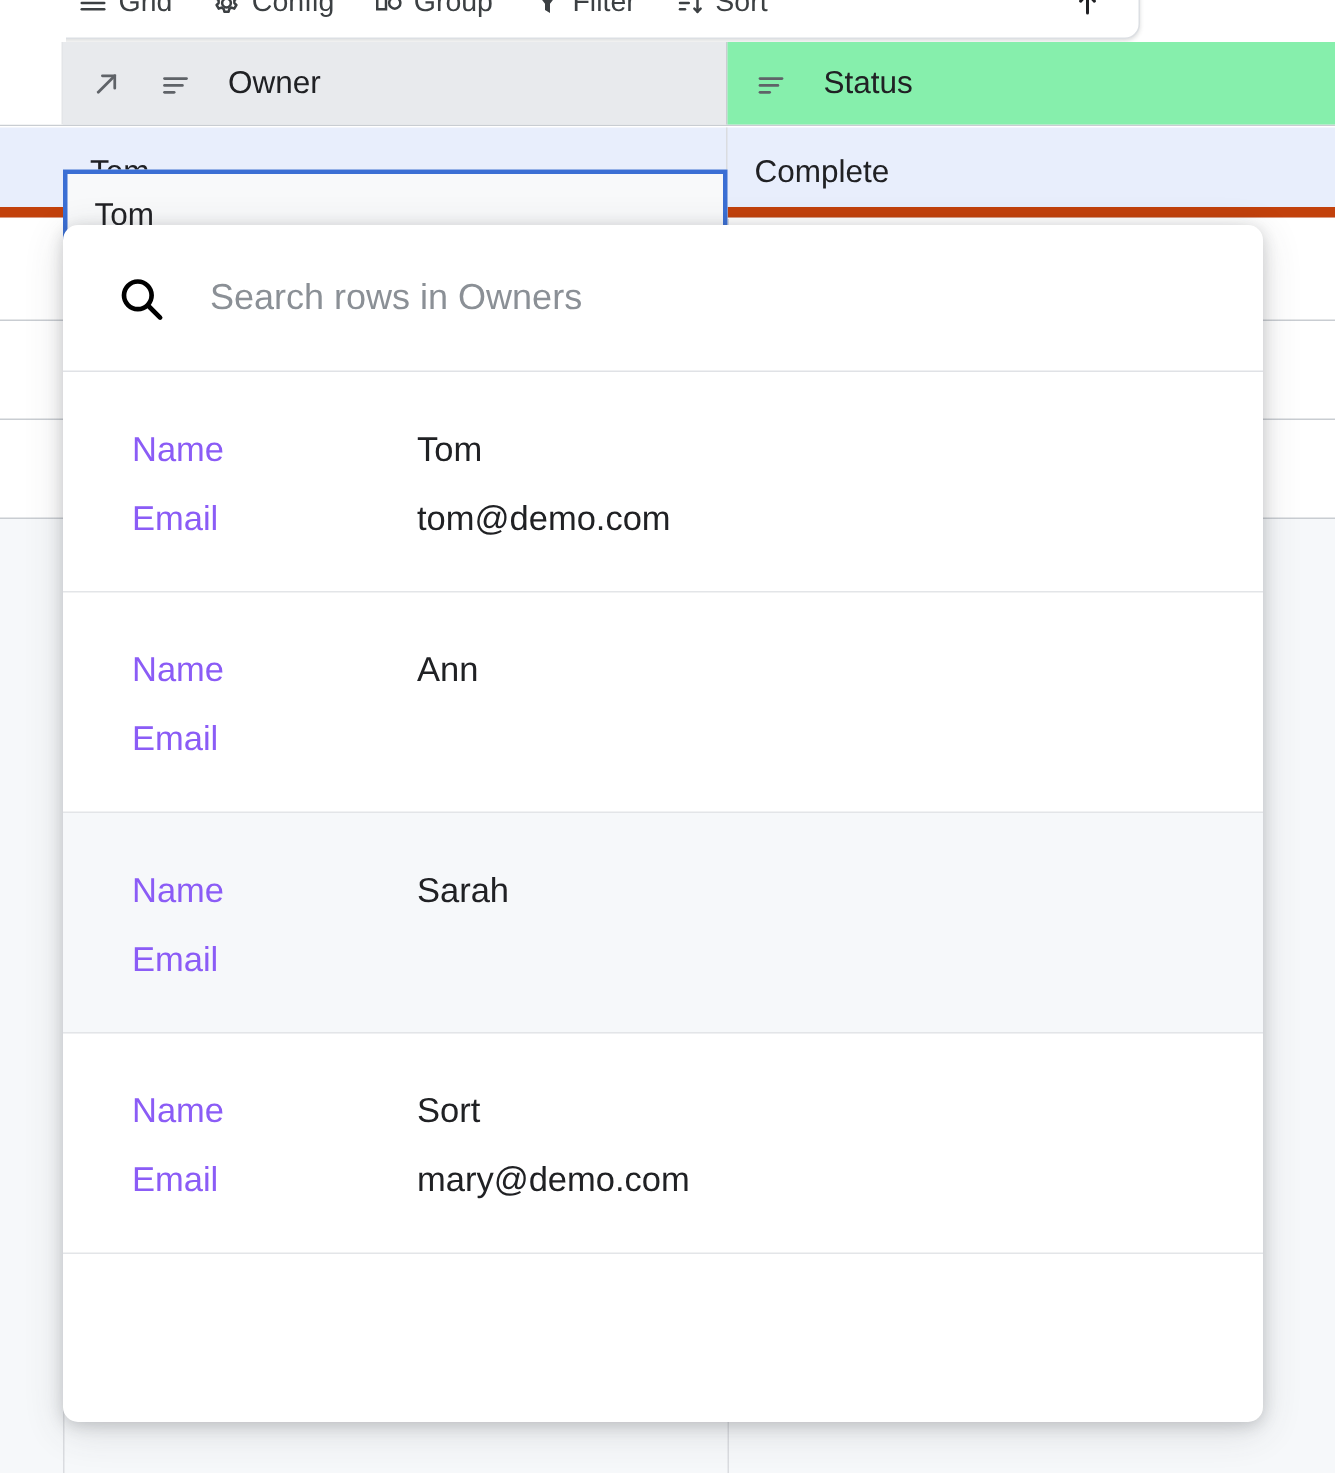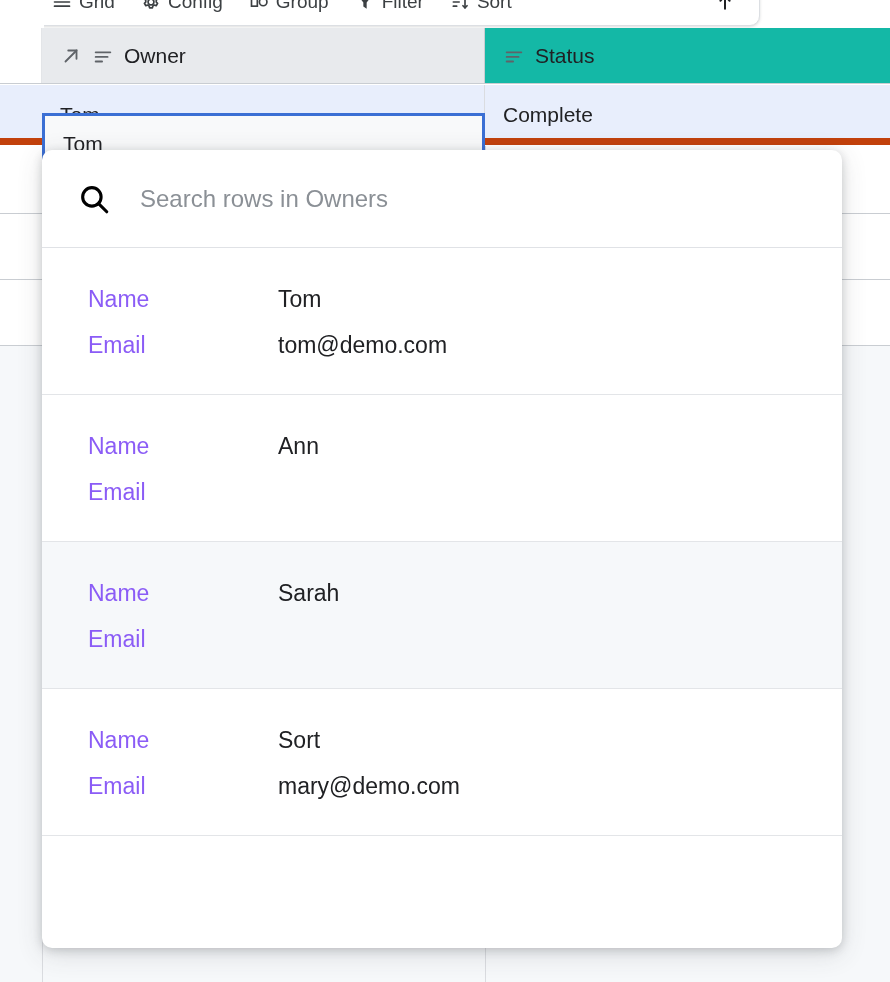--- a/index.html
+++ b/index.html
@@ -43,27 +43,27 @@
   }
 
   
   .hdr-row {
     position: absolute; left: 0; top: 0; width: 890px; height: 56px;
     display: flex; border-bottom: 1px solid #c9cdd2; background: #fff;
   }
   .hdr-gutter { width: 42px; height: 100%; background: #ffffff; border-right: 1px solid #e3e5e8; }
   .hdr-cell {
     height: 100%;
-    display: flex; align-items: center; gap: 10px;
+    display: flex; align-items: center; gap: 24px;
     padding: 0 18px;
     font-size: 21px; color: #202124;
     border-right: 1px solid #c9cdd2;
   }
   .hdr-owner { width: 443px; background: #e8eaed; }
-  .hdr-status { width: 405px; background: #14b8a6; border-right: none; }
+  .hdr-status { width: 405px; background: #86efac; border-right: none; }
   .hdr-cell .hicon { display: flex; align-items: center; color: #5f6368; }
 
   
   .rows { position: absolute; left: 0; top: 57px; width: 890px; }
   .row { position: relative; width: 890px; display: flex; border-bottom: 7px solid #c2410c; }
   .row.selected { background: #e8eefc; }
   .cell-gutter { width: 42px; }
   .cell {
     padding: 0 18px; display: flex; align-items: center;
     font-size: 21px; color: #202124;

